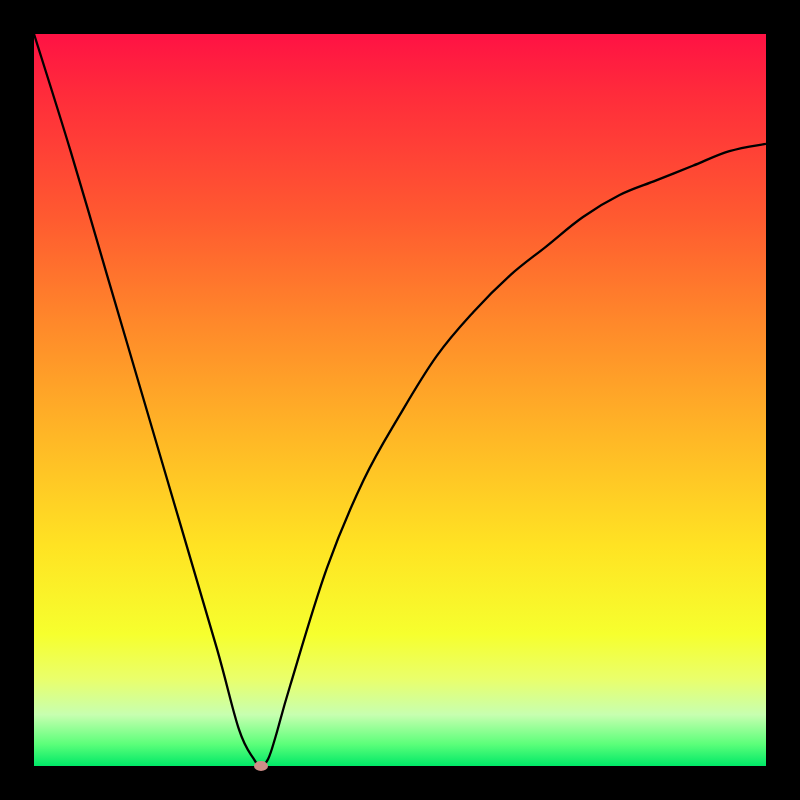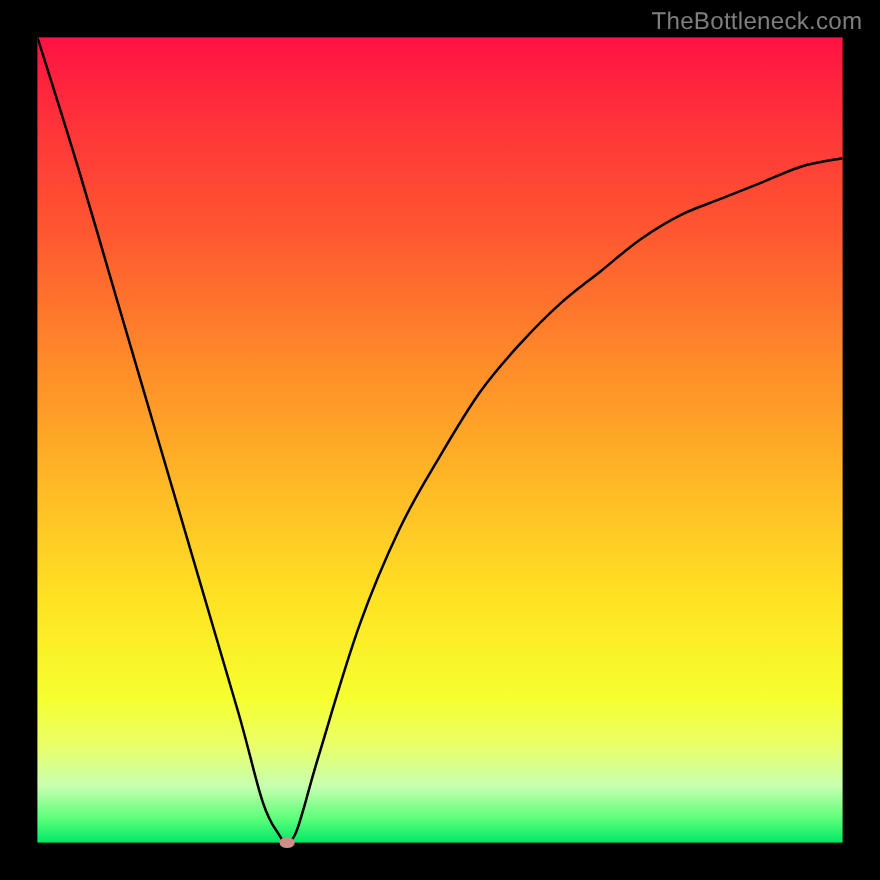--- a/index.html
+++ b/index.html
@@ -73,15 +73,14 @@
 
 <div class="outer">
 
   <div class="plot-area">
     <svg class="curve" viewBox="0 0 732 732" preserveAspectRatio="none">
       <path d="M 0 0 C 6.588 21.0816, 23.424 73.63920000000002, 36.6 117.12 C 49.776 160.6008, 60.02400000000001 196.76159999999993, 73.2 241.55999999999995 C 86.376 286.35839999999996, 96.624 321.2016, 109.8 366 C 122.976 410.7984, 133.22400000000002 445.6416, 146.4 490.44 C 159.576 535.2384, 172.4592 577.9872, 183 614.88 C 193.5408 651.7728, 198.372 675.636, 204.96 695.4 C 211.548 715.164, 215.6472 718.092, 219.6 724.68 C 223.5528 731.2679999999999, 224.2848 732, 226.92 732 C 229.55519999999999 732, 231.6048 729.9504, 234.24 724.68 C 236.8752 719.4096, 237.6072 715.896, 241.56 702.72 C 245.5128 689.5440000000001, 246.9768 681.7848, 256.2 651.48 C 265.4232 621.1752, 279.624 571.2528, 292.8 534.36 C 305.976 497.4672, 316.22400000000005 474.1896, 329.40000000000003 446.52 C 342.576 418.8504, 352.824 403.0392, 366 380.64 C 379.176 358.2408, 389.42400000000004 340.52639999999997, 402.6 322.08 C 415.776 303.6336, 426.024 292.65360000000004, 439.2 278.16 C 452.376 263.6664, 462.624 253.41839999999996, 475.8 241.55999999999995 C 488.976 229.70159999999993, 499.224 222.82079999999996, 512.4 212.27999999999997 C 525.576 201.73919999999998, 535.824 192.2232, 549 183 C 562.176 173.7768, 572.424 167.62799999999996, 585.6 161.03999999999996 C 598.7760000000001 154.45199999999997, 609.0239999999999 151.67039999999997, 622.1999999999999 146.39999999999998 C 635.376 141.12959999999998, 645.624 137.0304, 658.8000000000001 131.76 C 671.9760000000001 126.4896, 682.2239999999999 121.07279999999999, 695.4 117.12 C 708.576 113.16720000000002, 725.412 111.11760000000005, 732 109.80000000000007"></path>
     </svg>
     <div class="marker" style="left: 226.92px; top: 732px; background: rgb(207, 141, 136);"></div>
   </div>
 
-  <div class="watermark">TheBottleneck.com</div>
 
 </div>
 
 </body></html>

